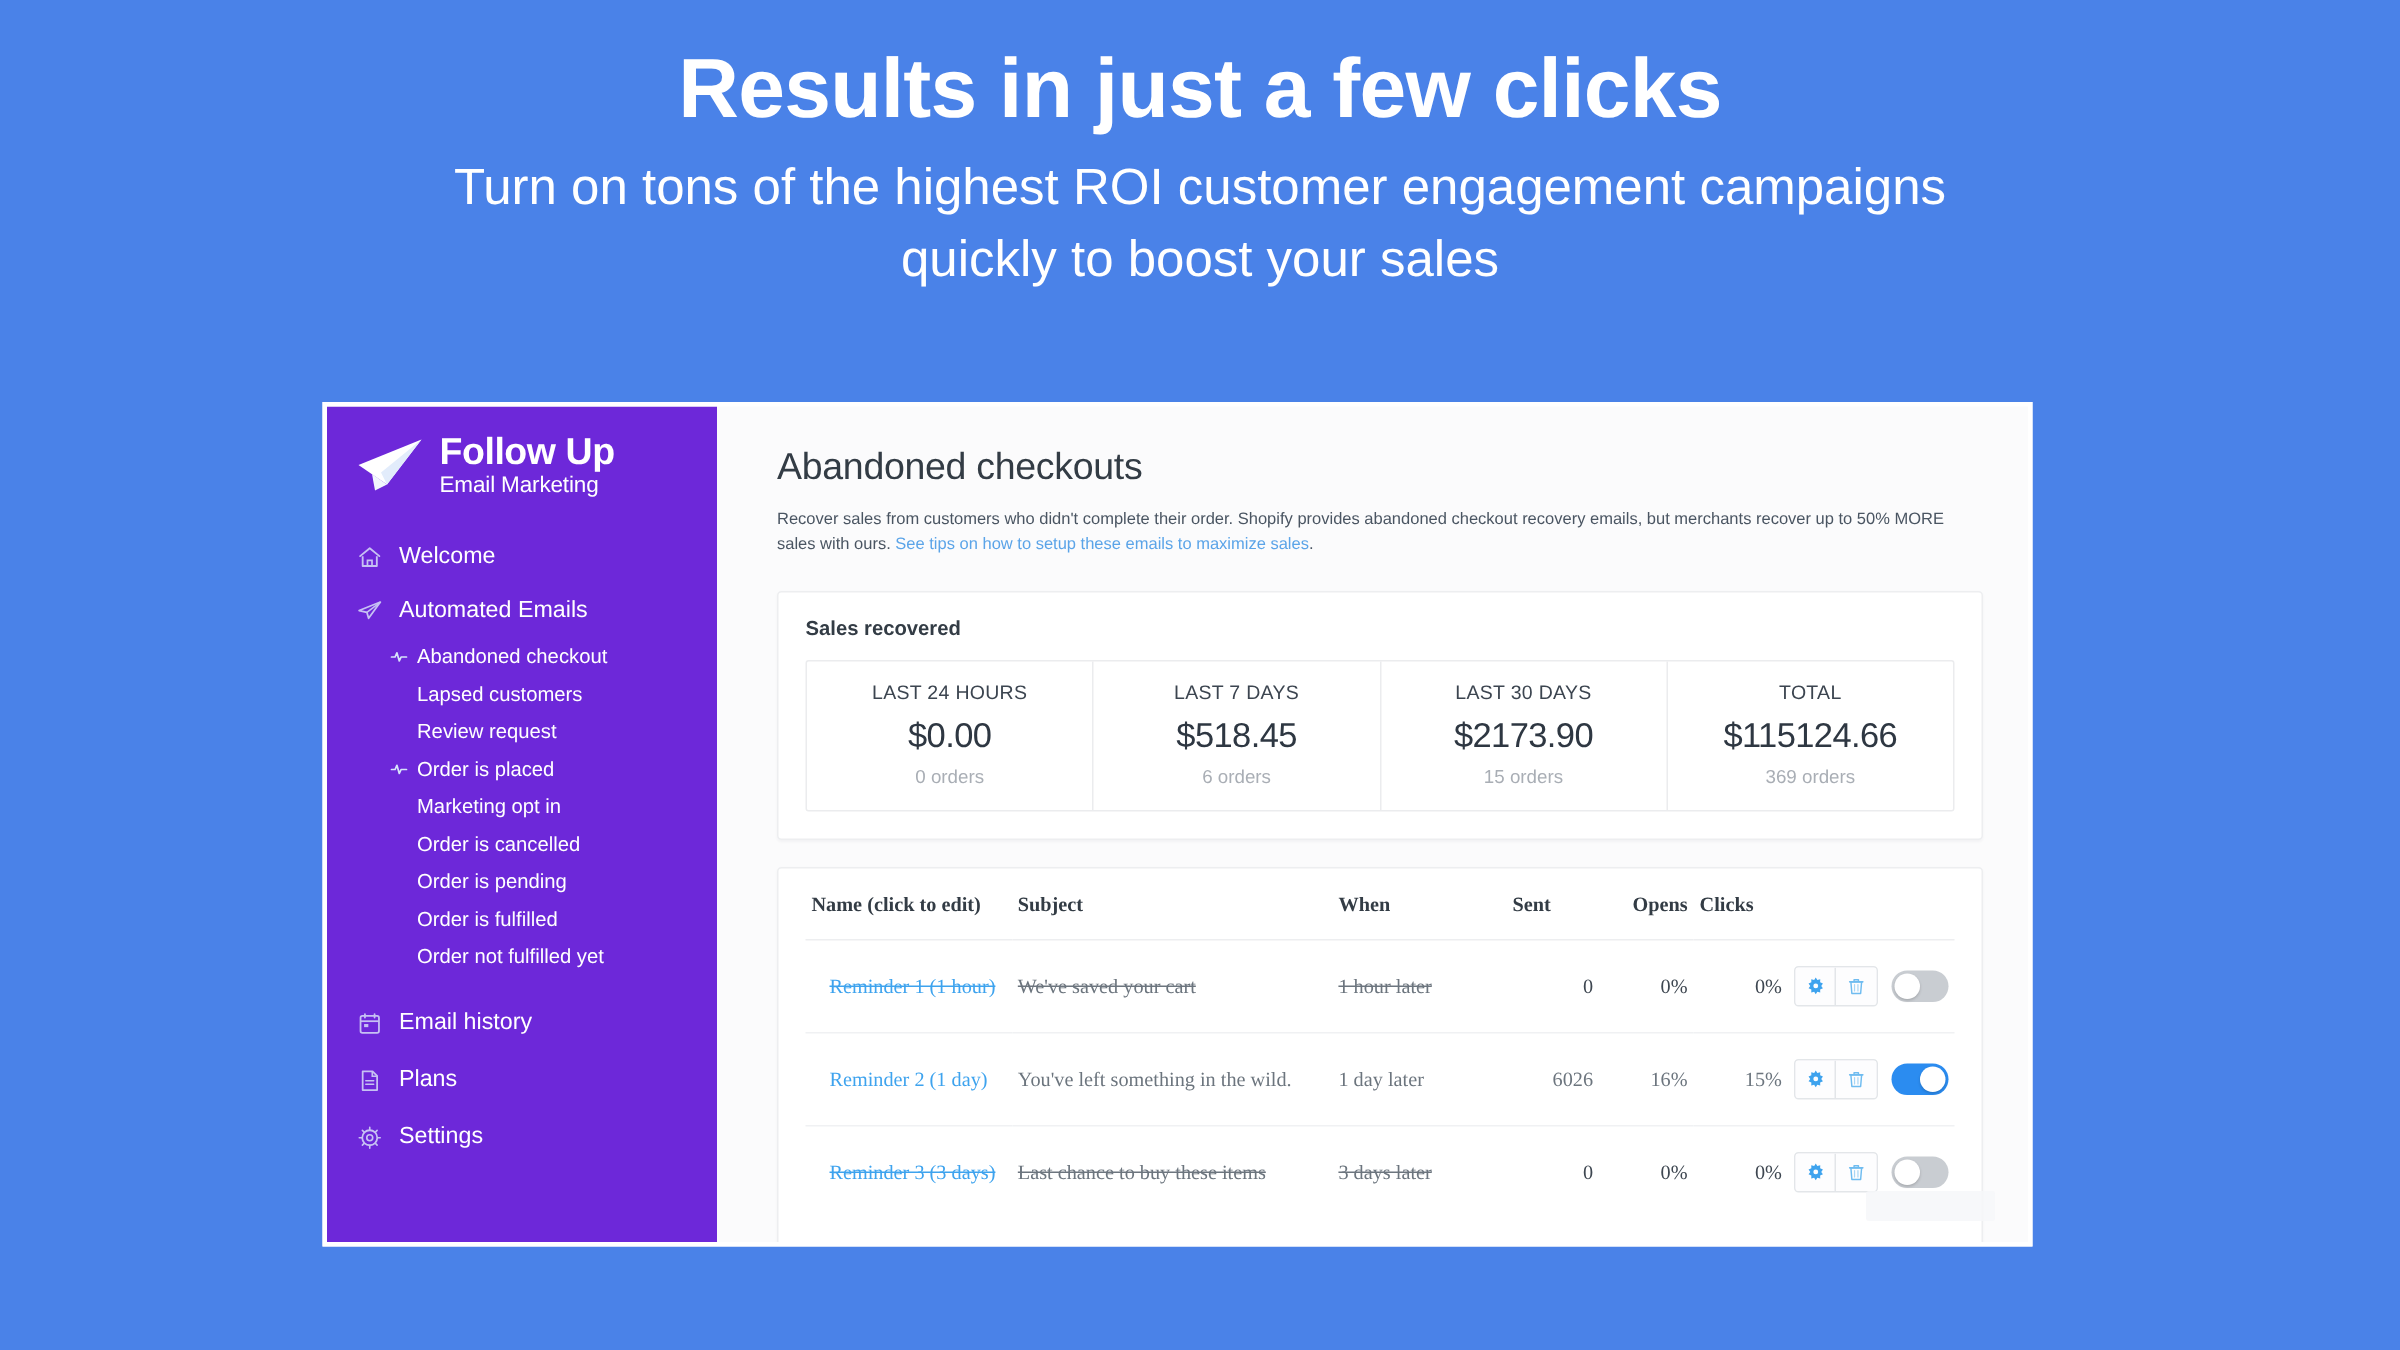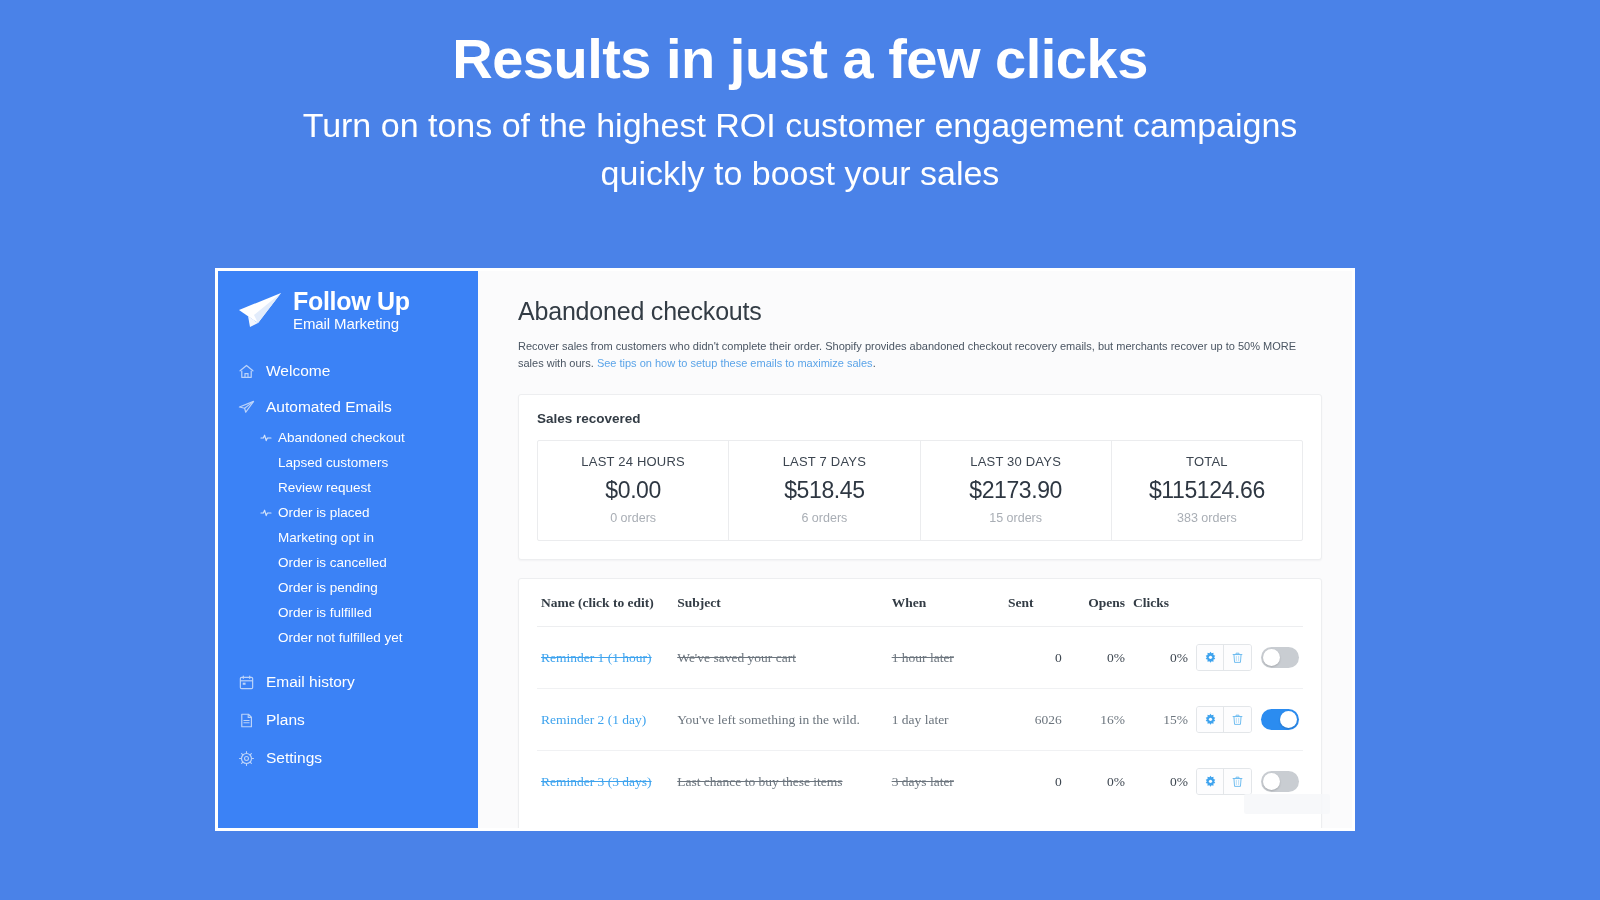--- a/index.html
+++ b/index.html
@@ -45,21 +45,21 @@
     background: #FCFCFD;
     border: 3px solid #FFFFFF;
     display: flex;
     overflow: hidden;
   }
 
   
   .sidebar {
     width: 260px;
     flex: 0 0 260px;
-    background: #3b82f6;
+    background: #6d28d9;
     padding: 18px 0 0 0;
     color: #FFFFFF;
     position: relative;
   }
 
   .logo {
     display: flex;
     align-items: center;
     padding: 0 0 0 18px;
     gap: 9px;
@@ -227,20 +227,21 @@
   .col-clicks{ width: 66px; text-align: right; }
   .col-act   { width: 104px; text-align: right !important; }
 
   td.num { text-align: right; color: #3E4751; }
   th.num { text-align: right; }
 
   .name-link {
     color: #3EA3EE;
     text-decoration: none;
     cursor: pointer;
+    margin-left: 12px;
   }
   .row-off .name-link,
   .row-off .cell-strike {
     text-decoration: line-through;
   }
   .row-off td.num { color: #3E4751; }
 
   
   .actions {
     display: flex;
@@ -457,21 +458,21 @@
 
         <div class="stat-cell">
           <div class="stat-label">LAST 30 DAYS</div>
           <div class="stat-value">$2173.90</div>
           <div class="stat-sub">15 orders</div>
         </div>
 
         <div class="stat-cell">
           <div class="stat-label">TOTAL</div>
           <div class="stat-value">$115124.66</div>
-          <div class="stat-sub">383 orders</div>
+          <div class="stat-sub">369 orders</div>
         </div>
       </div>
     </div>
 
     <div class="card table-card">
       <table class="emails">
         <thead>
           <tr>
             <th class="col-name">Name (click to edit)</th>
             <th class="col-subj">Subject</th>

